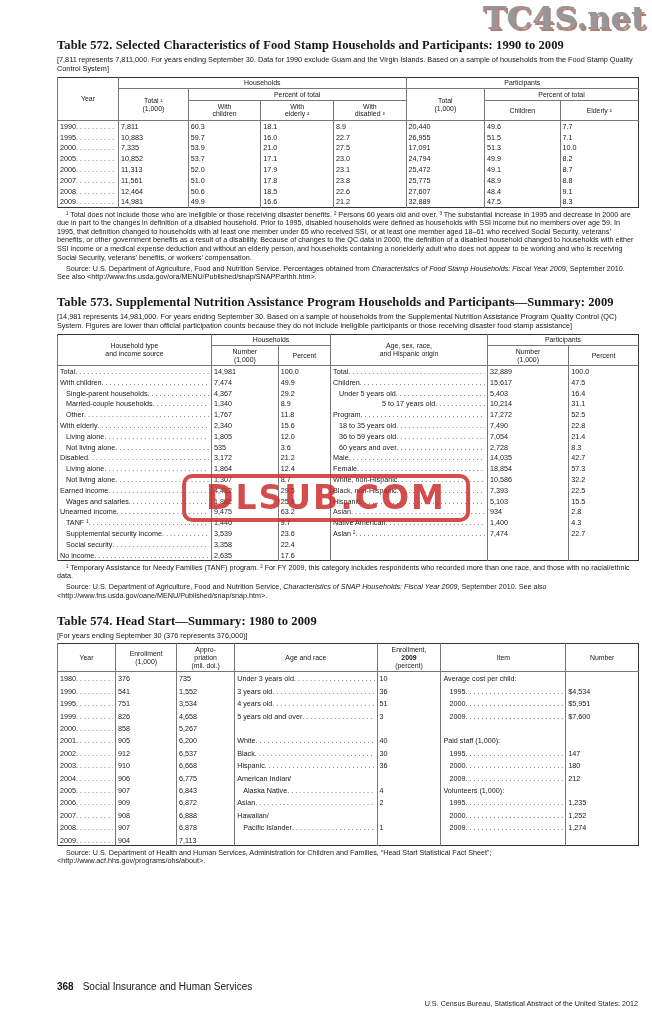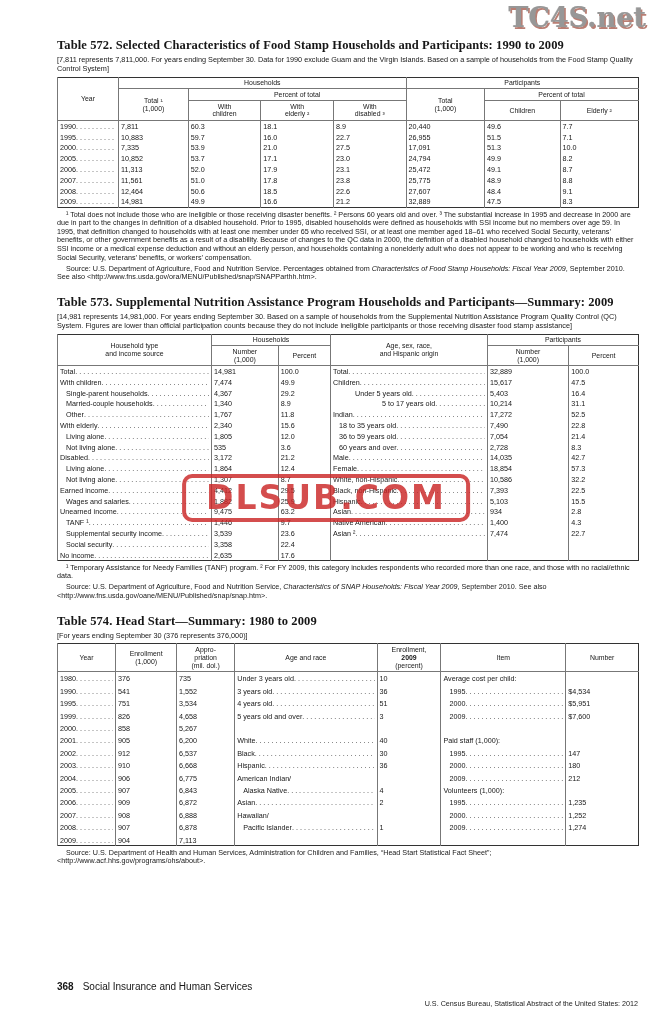--- a/index.html
+++ b/index.html
@@ -53,21 +53,21 @@
   
   .footer { position: absolute; left: 57px; top: 981px; font-size: 10px; line-height: 11px; }
   .footer .pgnum { font-weight: bold; margin-right: 9px; }
   .census { position: absolute; right: 14px; top: 999px; font-size: 7.2px; color: #222; }
 
   
   .wm { position: absolute; z-index: 50; pointer-events: none; }
   .wm-top {
     top: 0px; right: 6px;
     font-family: "DejaVu Serif", serif;
-    font-size: 27px; font-weight: bold; line-height: 36px;
+    font-size: 32px; font-weight: bold; line-height: 36px;
     color: #979797;
     text-shadow: 1.5px 1.5px 0 #b97e73, -0.5px -0.5px 0 #cfcfcf;
     letter-spacing: 0px;
   }
   .wm-mid {
     top: 474px; left: 50%; transform: translateX(-50%);
     font-size: 33px; font-weight: bold; line-height: 36px;
     color: #cb2727;
     border: 4px solid #cb2727; border-radius: 10px;
     padding: 2px 20px; letter-spacing: 2px;
@@ -326,21 +326,21 @@
             <td>
               <div class="leader">
                 <span class="lb" style="padding-left: 6px;">Single-parent households</span>
                 <span class="dots"> . . . . . . . . . . . . . . . . . . . . . . . . . . . . . . . . . . . . . . . . . . . . . .</span>
               </div>
             </td>
             <td class="num">4,367</td>
             <td class="num">29.2</td>
             <td>
               <div class="leader">
-                <span class="lb" style="padding-left: 6px; margin-left: 16px;">Under 5 years old</span>
+                <span class="lb" style="padding-left: 6px;">Under 5 years old</span>
                 <span class="dots"> . . . . . . . . . . . . . . . . . . . . . . . . . . . . . . . . . . . . . . . . . . . . . .</span>
               </div>
             </td>
             <td class="num">5,403</td>
             <td class="num">16.4</td>
           </tr>
           <tr>
             <td>
               <div class="leader">
                 <span class="lb" style="padding-left: 6px;">Married-couple households</span>
@@ -362,21 +362,21 @@
             <td>
               <div class="leader">
                 <span class="lb" style="padding-left: 6px;">Other</span>
                 <span class="dots"> . . . . . . . . . . . . . . . . . . . . . . . . . . . . . . . . . . . . . . . . . . . . . .</span>
               </div>
             </td>
             <td class="num">1,767</td>
             <td class="num">11.8</td>
             <td>
               <div class="leader">
-                <span class="lb">Indian</span>
+                <span class="lb">Program</span>
                 <span class="dots"> . . . . . . . . . . . . . . . . . . . . . . . . . . . . . . . . . . . . . . . . . . . . . .</span>
               </div>
             </td>
             <td class="num">17,272</td>
             <td class="num">52.5</td>
           </tr>
           <tr>
             <td>
               <div class="leader">
                 <span class="lb">With elderly</span>

